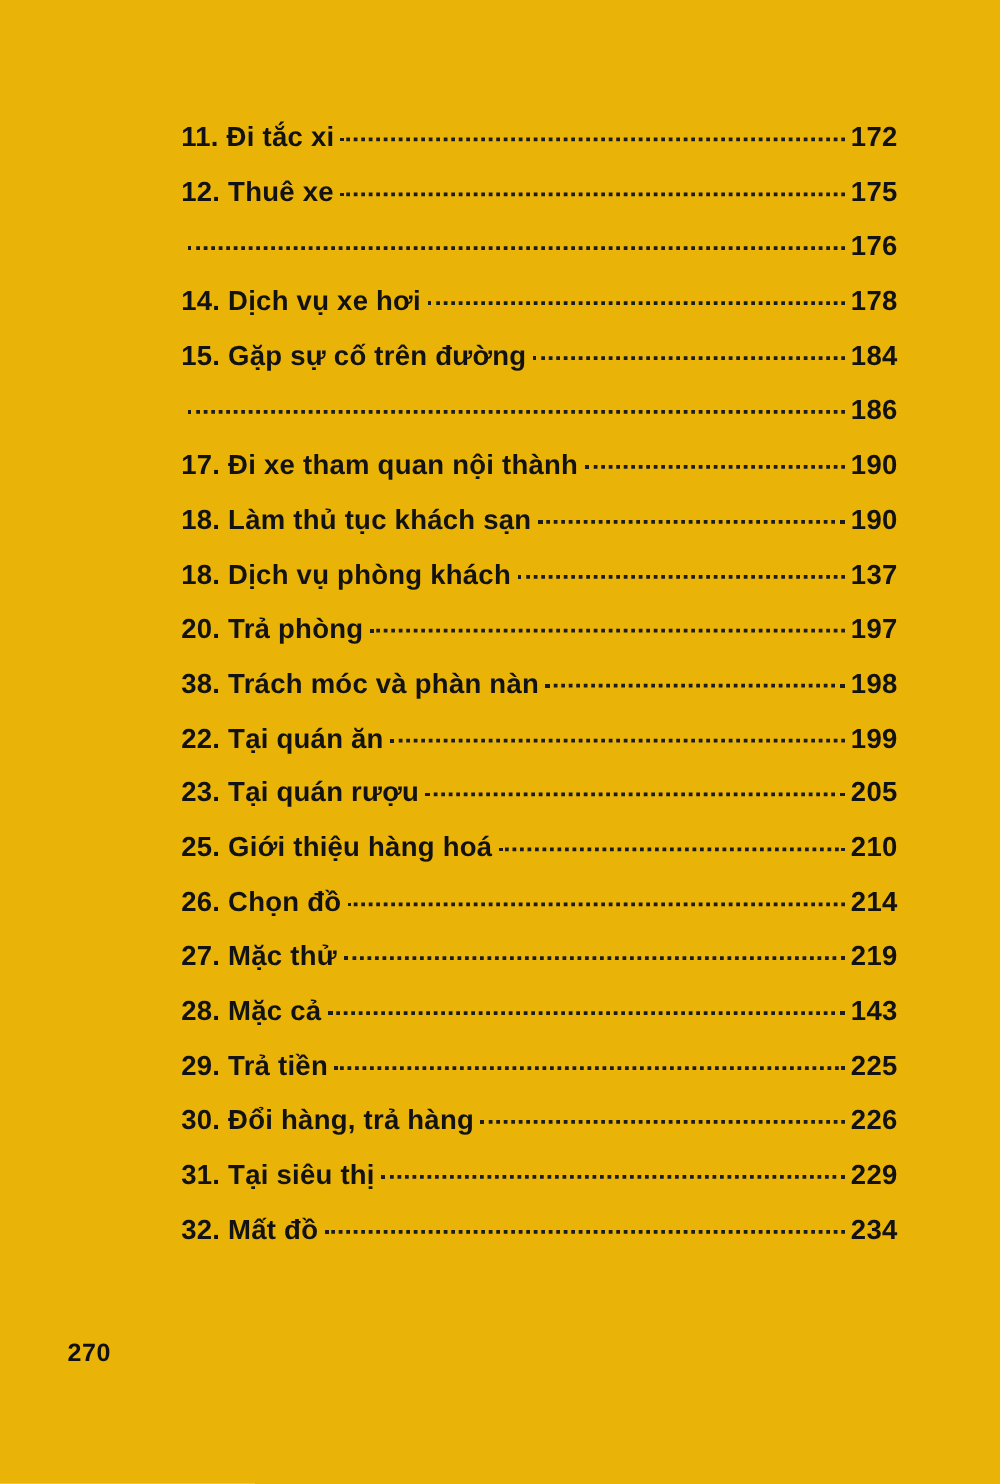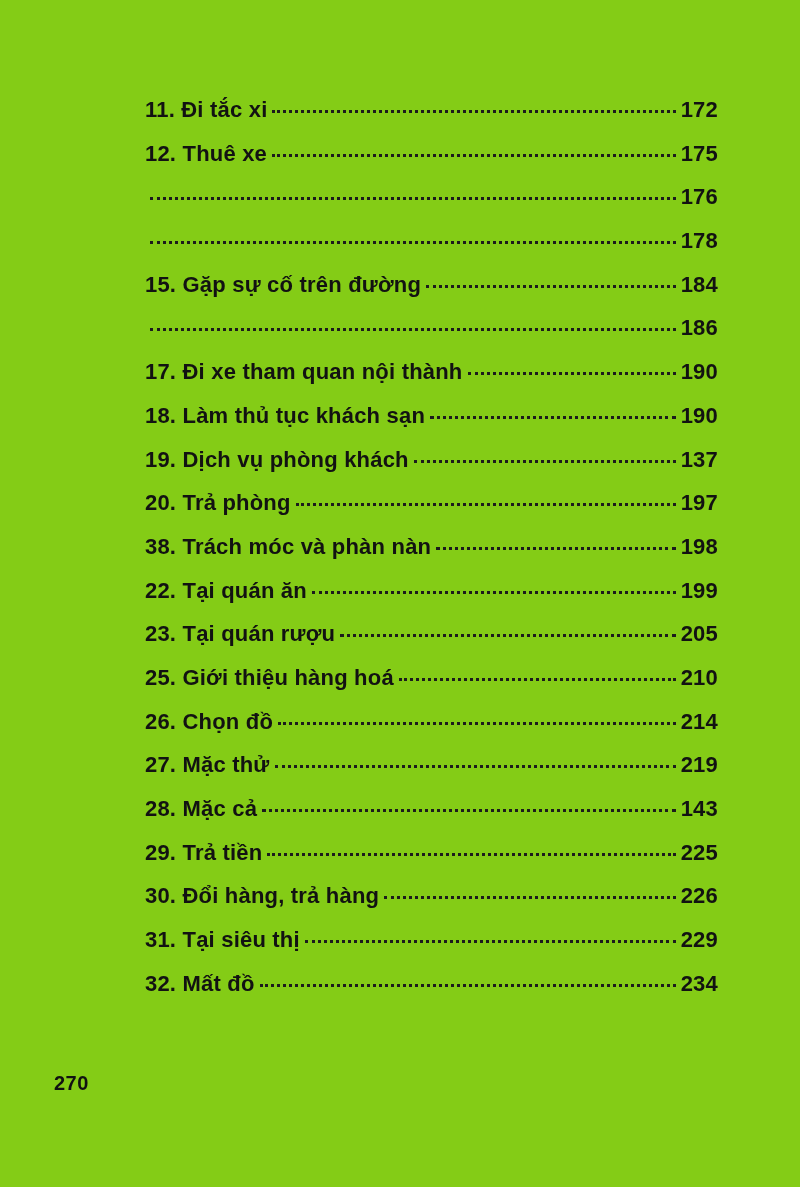--- a/index.html
+++ b/index.html
@@ -11,21 +11,21 @@
     width: 800px;
     height: 1187px;
     position: relative;
     font-family: "Liberation Sans", "DejaVu Sans", sans-serif;
     color: #121212;
     overflow: hidden;
   }
   .page {
     position: absolute;
     inset: 0;
-    background: #84cc16;
+    background: #eab308;
   }
   .toc-list {
     position: absolute;
     top: 97px;
     left: 145px;
     right: 82px;
   }
   .toc-row {
     display: flex;
     align-items: baseline;
@@ -76,20 +76,21 @@
       <span class="toc-leader"></span>
       <span class="toc-page">175</span>
     </div>
 
     <div class="toc-row">
       <span class="toc-leader"></span>
       <span class="toc-page">176</span>
     </div>
 
     <div class="toc-row">
+      <span class="toc-label">14. Dịch vụ xe hơi</span>
       <span class="toc-leader"></span>
       <span class="toc-page">178</span>
     </div>
 
     <div class="toc-row">
       <span class="toc-label">15. Gặp sự cố trên đường</span>
       <span class="toc-leader"></span>
       <span class="toc-page">184</span>
     </div>
 
@@ -104,21 +105,21 @@
       <span class="toc-page">190</span>
     </div>
 
     <div class="toc-row">
       <span class="toc-label">18. Làm thủ tục khách sạn</span>
       <span class="toc-leader"></span>
       <span class="toc-page">190</span>
     </div>
 
     <div class="toc-row">
-      <span class="toc-label">19. Dịch vụ phòng khách</span>
+      <span class="toc-label">18. Dịch vụ phòng khách</span>
       <span class="toc-leader"></span>
       <span class="toc-page">137</span>
     </div>
 
     <div class="toc-row">
       <span class="toc-label">20. Trả phòng</span>
       <span class="toc-leader"></span>
       <span class="toc-page">197</span>
     </div>
 

